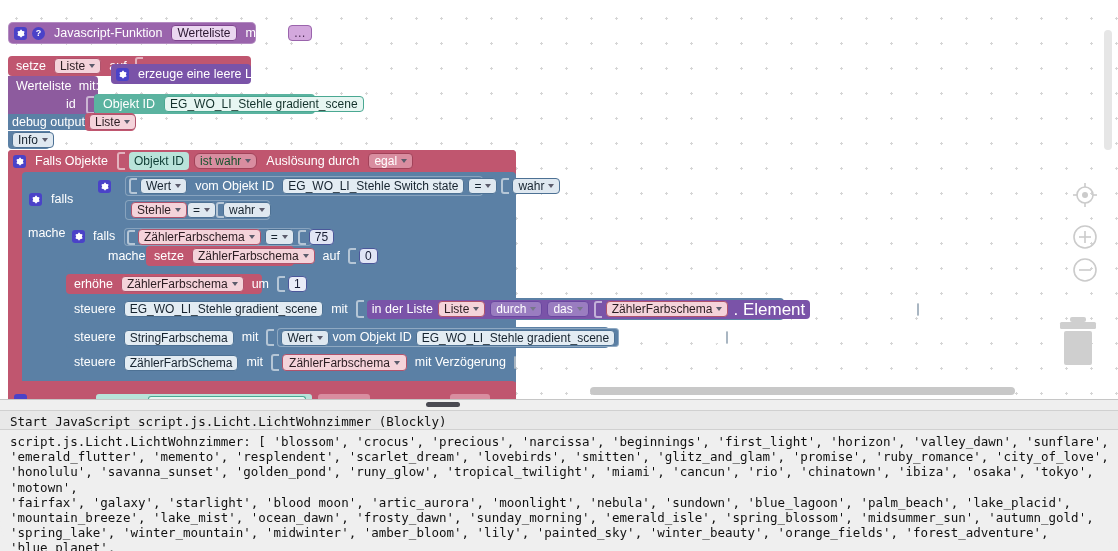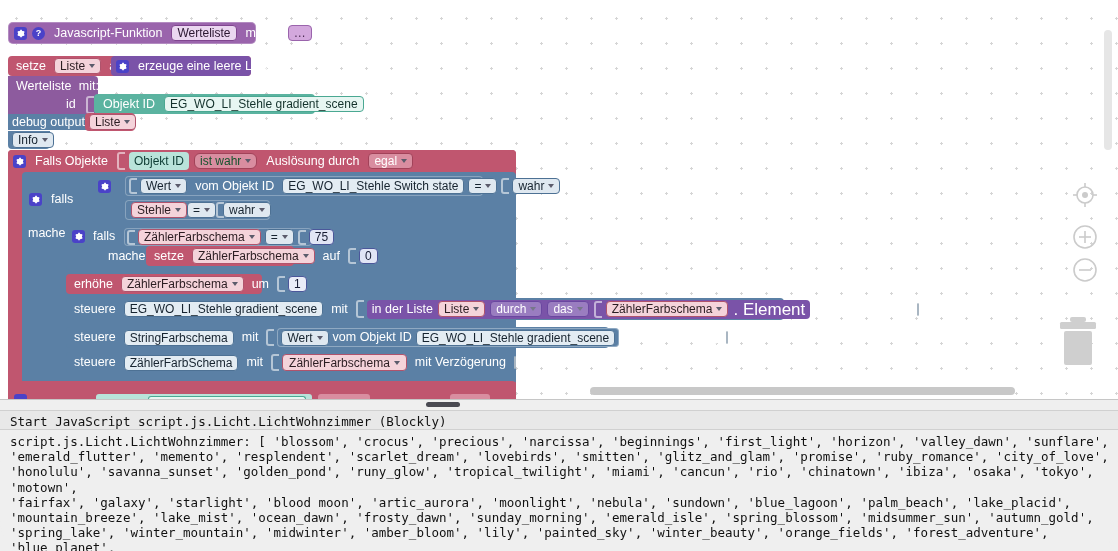--- a/index.html
+++ b/index.html
@@ -125,21 +125,21 @@
 
   <div class="blk c-var" style="left:8px;top:56px;width:243px;height:20px;border-radius:4px;padding:0 4px;gap:4px;">
     <span class="lbl">setze</span>
     <span class="fld v-var">
         <span>Liste</span>
         <i class="caret"></i>
       </span>
     <span class="lbl">auf</span>
     <span class="notch"></span>
   </div>
-  <div class="blk c-list" style="left:111px;top:56px;width:140px;height:20px;border-radius:4px;padding:0 5px;gap:5px;">
+  <div class="blk c-list" style="left:111px;top:64px;width:140px;height:20px;border-radius:4px;padding:0 5px;gap:5px;">
     <span class="gear">
       <svg width="9" height="9" viewBox="0 0 24 24" fill="#fff">
           <path d="M12 8a4 4 0 100 8 4 4 0 000-8zm9.4 4c0-.6-.1-1.2-.2-1.8l2-1.5-2-3.4-2.3 1a7.7 7.7 0 00-3.1-1.8L15.4 2h-4l-.4 2.5c-1.1.3-2.2.9-3.1 1.8l-2.3-1-2 3.4 2 1.5a8 8 0 000 3.6l-2 1.5 2 3.4 2.3-1c.9.9 2 1.5 3.1 1.8l.4 2.5h4l.4-2.5a7.7 7.7 0 003.1-1.8l2.3 1 2-3.4-2-1.5c.1-.6.2-1.2.2-1.8z"></path>
         </svg>
     </span>
     <span class="lbl">erzeuge eine leere Liste</span>
   </div>
 
   <div class="blk c-proc-d" style="left:8px;top:76px;width:90px;height:42px;border-radius:0 4px 0 0;display:block;padding:4px 0 0 8px;">
     <span class="lbl" style="padding:0;font-size:12.5px;">Werteliste</span>

